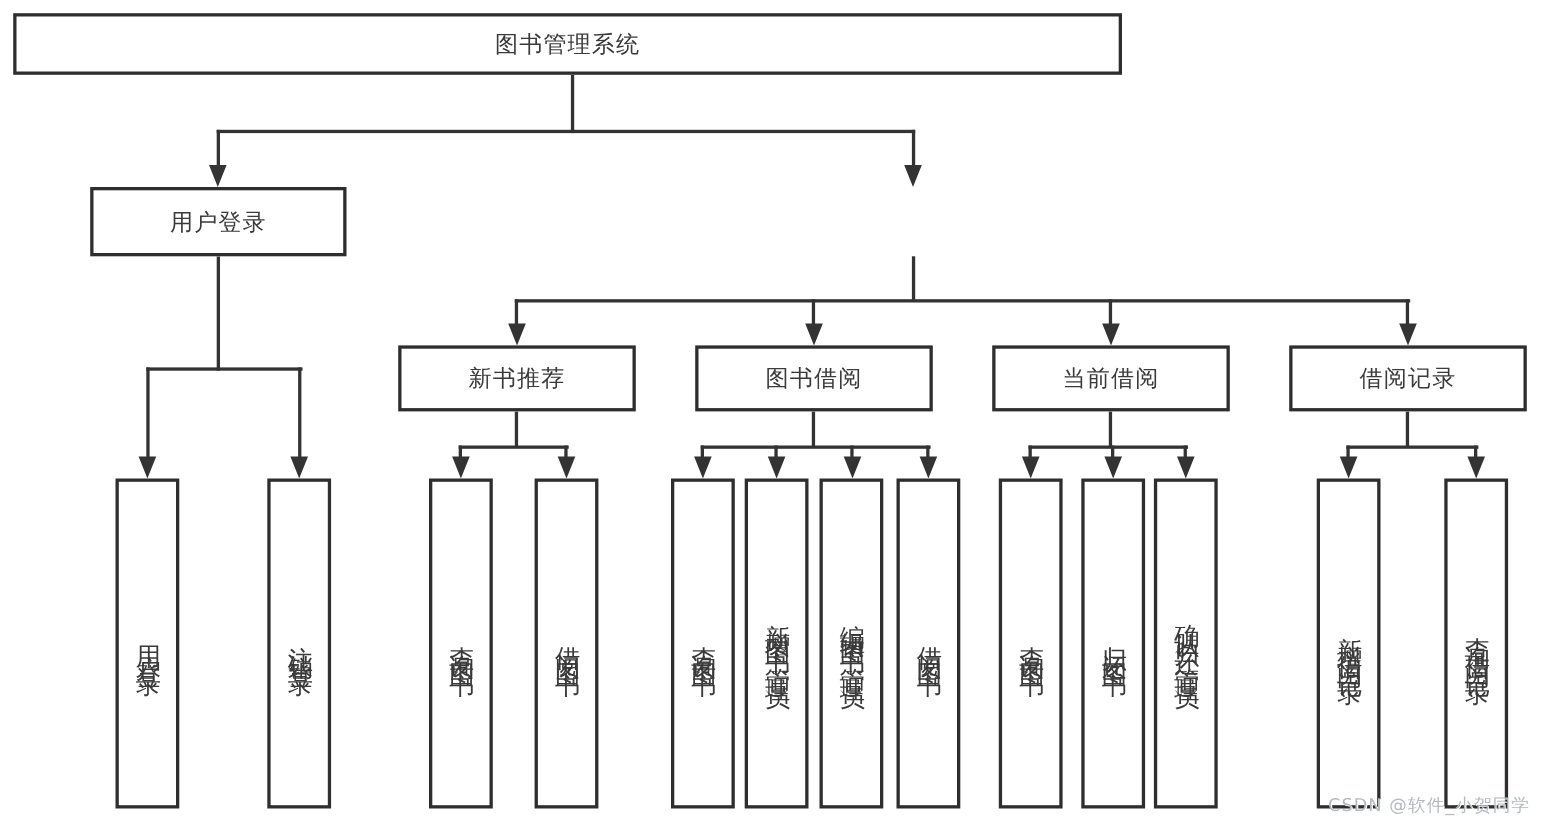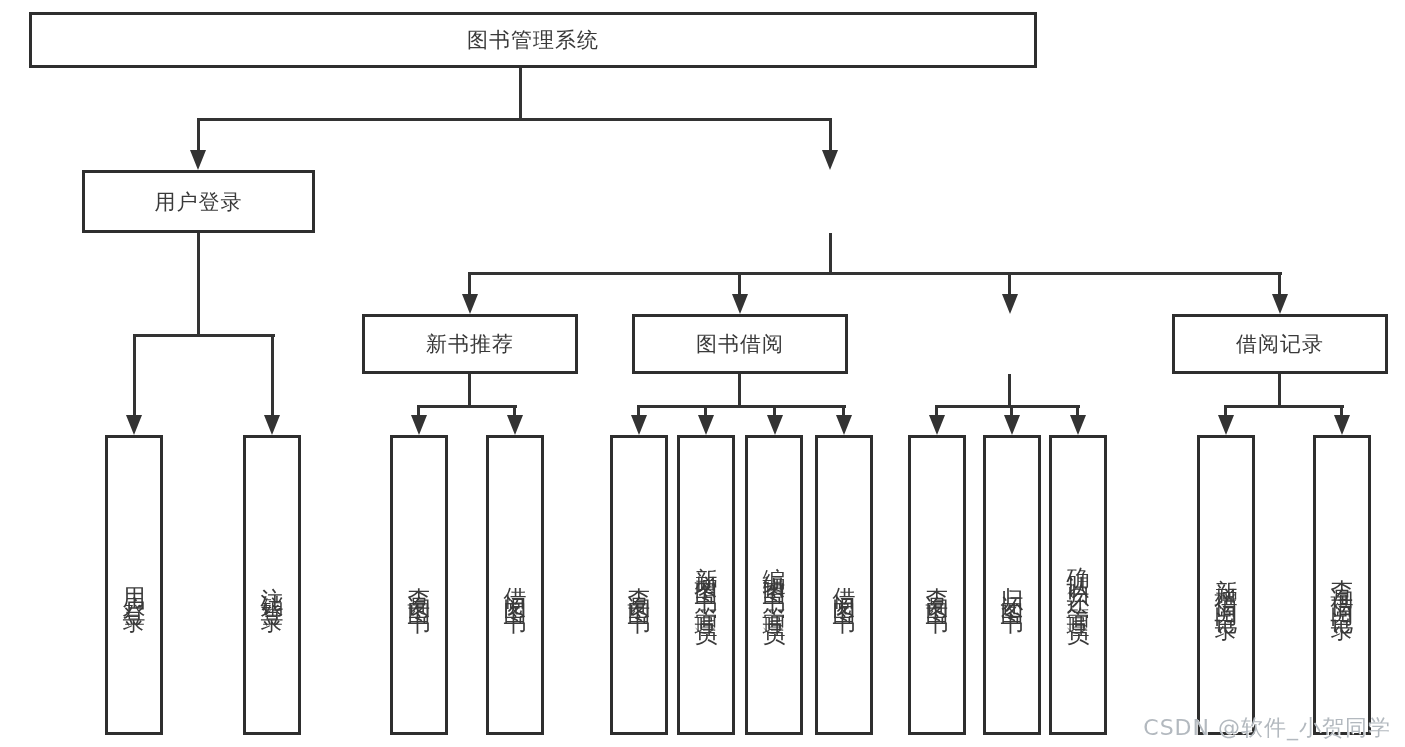--- a/index.html
+++ b/index.html
@@ -47,33 +47,33 @@
   .hline{position:absolute;height:3px;background:var(--line);z-index:1;}
   .arrow{
     position:absolute;width:0;height:0;z-index:1;
     border-left:8px solid transparent;
     border-right:8px solid transparent;
     border-top:20px solid var(--line);
   }
   .watermark{
     position:absolute;
     right:14px;bottom:4px;
-    font-size:22px;
+    font-size:16px;
     color:#b3b9bf;
     text-shadow:1px 1px 0 #ffffff;
     z-index:3;
     letter-spacing:1px;
   }
 </style>
 </head>
 <body>
 
 <div class="canvas">
 
-  <div class="node" style="left:29px;top:12px;width:1008px;height:56px">
+  <div class="node" style="left:12px;top:12px;width:1008px;height:56px">
     <span>图书管理系统</span>
   </div>
 
   <div class="vline" style="left:519px;top:68px;height:53px"></div>
   <div class="hline" style="left:197px;top:118px;width:635px"></div>
   <div class="vline" style="left:197px;top:118px;height:34px"></div>
   <div class="arrow" style="left:190px;top:150px"></div>
   <div class="vline" style="left:829px;top:118px;height:34px"></div>
   <div class="arrow" style="left:822px;top:150px"></div>
 
@@ -97,20 +97,23 @@
   <div class="vline" style="left:1008px;top:272px;height:24px"></div>
   <div class="arrow" style="left:1002px;top:294px"></div>
   <div class="vline" style="left:1278px;top:272px;height:24px"></div>
   <div class="arrow" style="left:1272px;top:294px"></div>
 
   <div class="node" style="left:362px;top:314px;width:216px;height:60px">
     <span>新书推荐</span>
   </div>
   <div class="node" style="left:632px;top:314px;width:216px;height:60px">
     <span>图书借阅</span>
+  </div>
+  <div class="node" style="left:902px;top:314px;width:216px;height:60px">
+    <span>当前借阅</span>
   </div>
   <div class="node" style="left:1172px;top:314px;width:216px;height:60px">
     <span>借阅记录</span>
   </div>
 
   <div class="vline" style="left:468px;top:374px;height:33px"></div>
   <div class="hline" style="left:417px;top:405px;width:100px"></div>
   <div class="vline" style="left:417px;top:405px;height:12px"></div>
   <div class="arrow" style="left:411px;top:415px"></div>
   <div class="vline" style="left:513px;top:405px;height:12px"></div>

